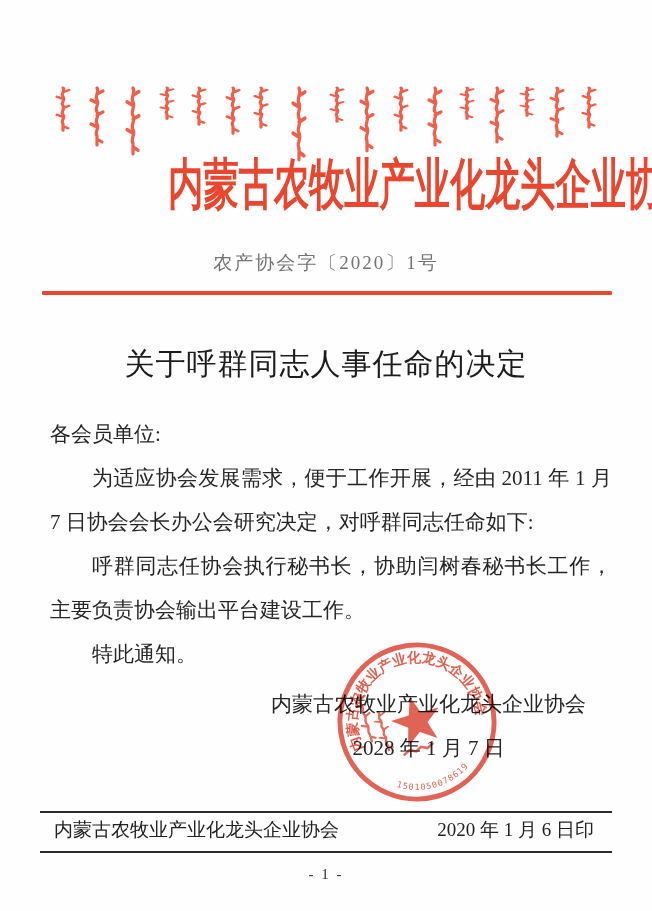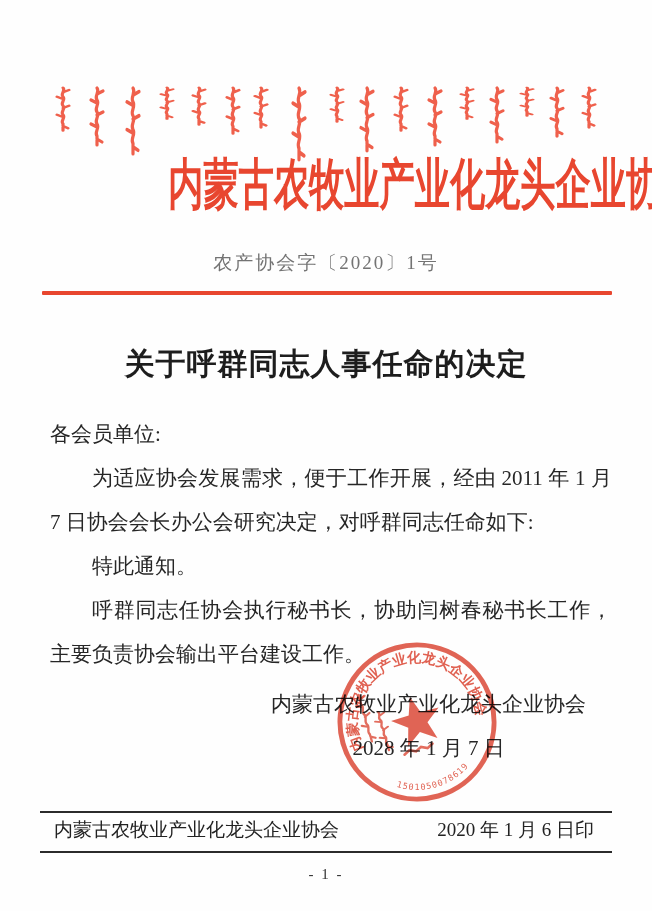--- a/index.html
+++ b/index.html
@@ -33,21 +33,21 @@
     color:#737373;
   }
   .red-rule{
     position:absolute;top:291px;left:42px;width:570px;height:4px;
     background:var(--accent-red,#e8462f);border-radius:1px;
   }
   .doc-title{
     position:absolute;top:344px;left:0;right:0;
     text-align:center;
     font-family:"Liberation Sans","DejaVu Sans",sans-serif;
-    font-size:30px;font-weight:bold;letter-spacing:1px;
+    font-size:30px;font-weight:normal;letter-spacing:1px;
     color:#1d1d1d;
   }
   .body-text{
     position:absolute;top:412px;left:50px;width:562px;
     font-size:21px;line-height:44px;
     text-align:justify;text-justify:inter-character;
   }
   .body-text p{margin:0;}
   .body-text .para{text-indent:2em;}
   .signature-block{
@@ -109,22 +109,22 @@
 
   <div class="doc-number">农产协会字〔2020〕1号</div>
 
   <div class="red-rule"></div>
 
   <div class="doc-title">关于呼群同志人事任命的决定</div>
 
   <div class="body-text">
     <p class="salutation">各会员单位:</p>
     <p class="para">为适应协会发展需求，便于工作开展，经由 2011 年 1 月 7 日协会会长办公会研究决定，对呼群同志任命如下:</p>
+    <p class="para">呼群同志任协会执行秘书长，协助闫树春秘书长工作，主要负责协会输出平台建设工作。</p>
     <p class="para">特此通知。</p>
-    <p class="para">呼群同志任协会执行秘书长，协助闫树春秘书长工作，主要负责协会输出平台建设工作。</p>
   </div>
 
   <div class="signature-block">
     <div>内蒙古农牧业产业化龙头企业协会</div>
     <div>2028 年 1 月 7 日</div>
   </div>
 
   <svg class="seal" viewBox="0 0 210 210" aria-hidden="true">
     <g transform="rotate(-16 105 105)" fill="none" stroke="none">
       <circle cx="105" cy="105" r="77" fill="none" stroke="#dc4532" stroke-width="5" opacity="0.9"></circle>

